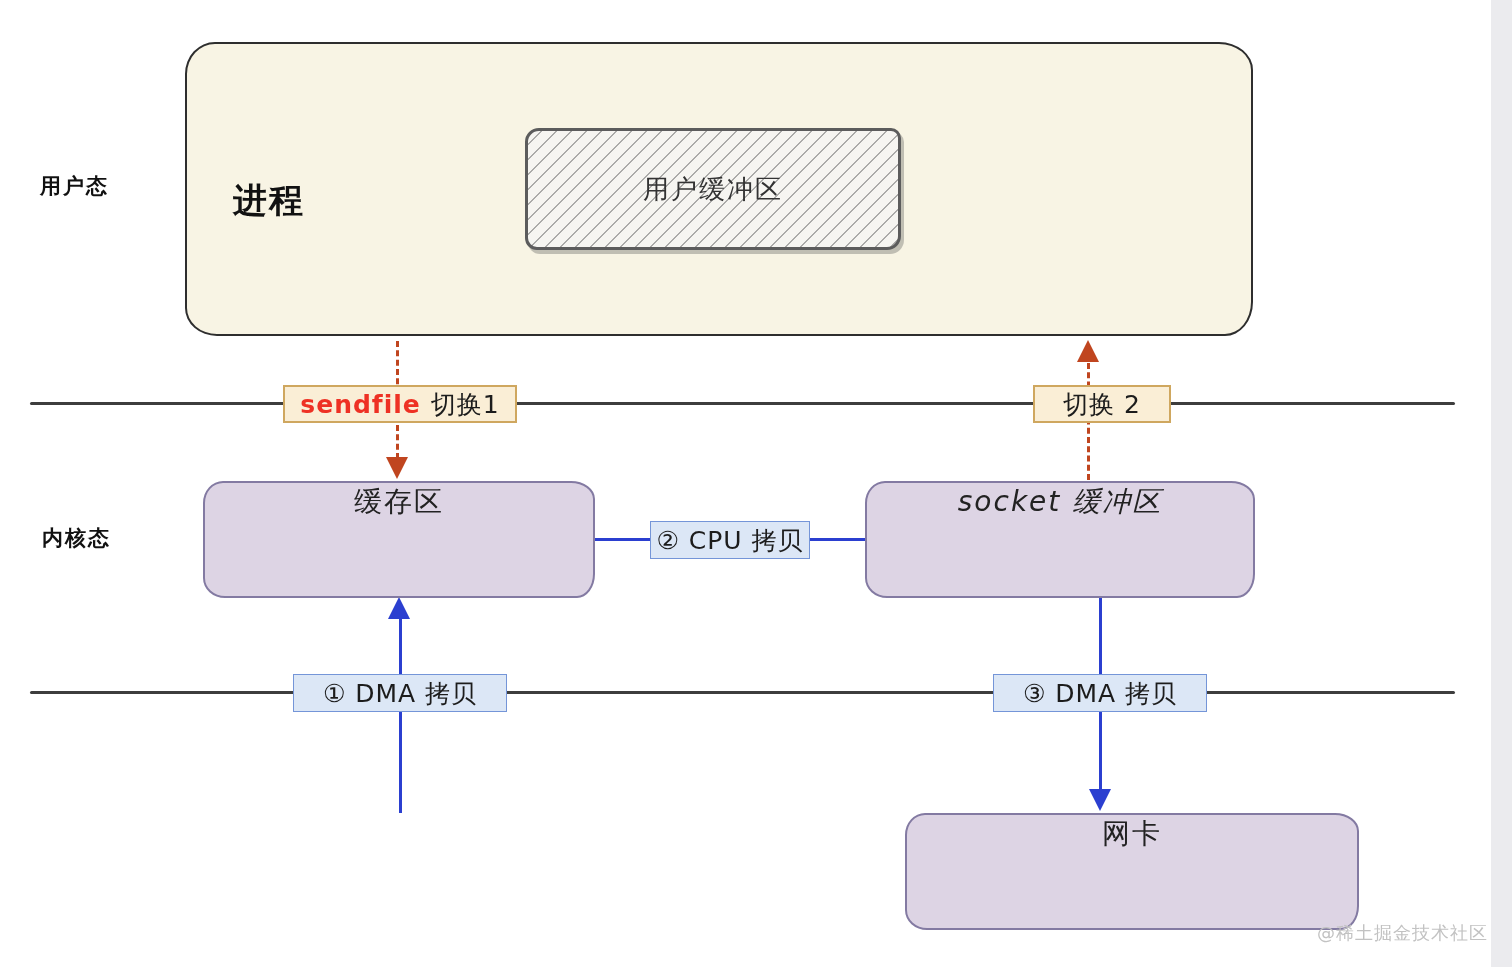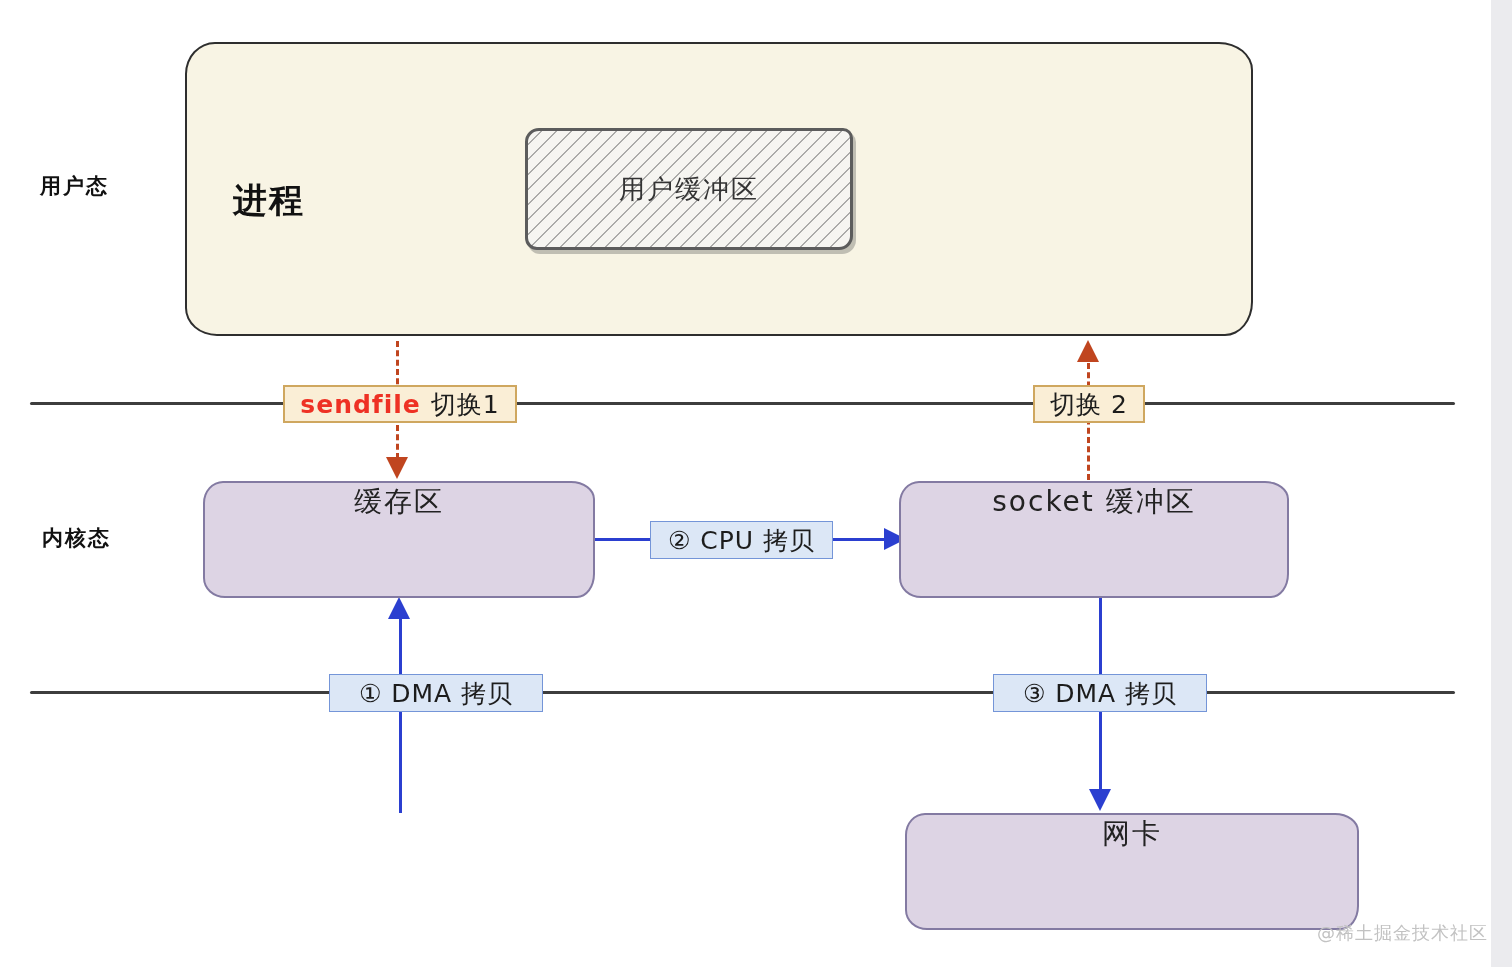--- a/index.html
+++ b/index.html
@@ -28,21 +28,21 @@
     position:absolute;left:185px;top:42px;width:1068px;height:294px;
     background:var(--process-fill);
     border:2.5px solid #2e2e2e;
     border-radius:30px 34px 28px 32px / 32px 28px 34px 28px;
     box-sizing:border-box;
   }
   .process-label{
     position:absolute;left:46px;top:134px;font-size:34px;font-weight:bold;letter-spacing:2px;color:#111;
   }
   .user-buffer{
-    position:absolute;left:338px;top:84px;width:328px;height:122px;
+    position:absolute;left:338px;top:84px;width:376px;height:122px;
     background:
       repeating-linear-gradient(135deg, rgba(120,120,120,0) 0px, rgba(120,120,120,0) 9px, rgba(110,110,110,0.55) 9px, rgba(110,110,110,0.55) 10.6px),
       #f6f5f1;
     border:3px solid #5c5c5c;
     border-radius:14px 10px 14px 12px;
     box-shadow:3px 4px 0 rgba(90,90,90,0.35);
     display:flex;align-items:center;justify-content:center;
     font-size:26px;color:#333;letter-spacing:2px;box-sizing:border-box;
   }
   
@@ -52,42 +52,42 @@
   
   .pbox{
     position:absolute;width:392px;height:117px;
     background:var(--buffer-fill);
     border:2px solid var(--buffer-border);
     border-radius:20px 24px 18px 22px / 22px 18px 24px 20px;
     display:flex;justify-content:center;
     font-size:28px;color:#222;letter-spacing:2px;box-sizing:border-box;z-index:3;
   }
   .pbox.kernel-buffer{left:203px;top:481px;}
-  .pbox.socket-buffer{left:899px;top:481px;width:390px;}
+  .pbox.socket-buffer{left:865px;top:481px;width:390px;font-style:italic;}
   .pbox.disk-file{left:203px;top:813px;}
   .pbox.nic{left:905px;top:813px;width:454px;}
   
   .chip{
     position:absolute;height:38px;display:flex;align-items:center;justify-content:center;
     font-size:25px;letter-spacing:1px;box-sizing:border-box;z-index:5;white-space:nowrap;
   }
   .chip.switch{
     background:var(--switch-label-fill);
     border:2px solid var(--switch-label-border);
     text-align:center;
   }
   .chip.copy{
     background:var(--copy-label-fill);
     border:1.5px solid var(--copy-label-border);
   }
   .chip .kw{color:var(--sendfile-red);font-weight:bold;margin-right:10px;}
   .chip.switch1{left:283px;top:385px;width:234px;}
-  .chip.switch2{left:1033px;top:385px;width:112px;}
-  .chip.cpu{left:650px;top:521px;width:183px;}
-  .chip.dma1{left:293px;top:674px;width:214px;margin-left:36px;}
+  .chip.switch2{left:1033px;top:385px;width:138px;}
+  .chip.cpu{left:650px;top:521px;width:160px;}
+  .chip.dma1{left:293px;top:674px;width:214px;}
   .chip.dma3{left:993px;top:674px;width:214px;}
   
   .vline-blue{position:absolute;width:3px;background:var(--arrow-blue);z-index:2;}
   .hline-blue{position:absolute;height:3px;background:var(--arrow-blue);z-index:2;}
   
   .vline-red{position:absolute;width:0;border-left:3px dashed var(--arrow-red);z-index:2;}
   
   .ah{position:absolute;width:0;height:0;z-index:2;}
   .ah.up-blue{border-left:11px solid transparent;border-right:11px solid transparent;border-bottom:22px solid var(--arrow-blue);}
   .ah.down-blue{border-left:11px solid transparent;border-right:11px solid transparent;border-top:22px solid var(--arrow-blue);}

